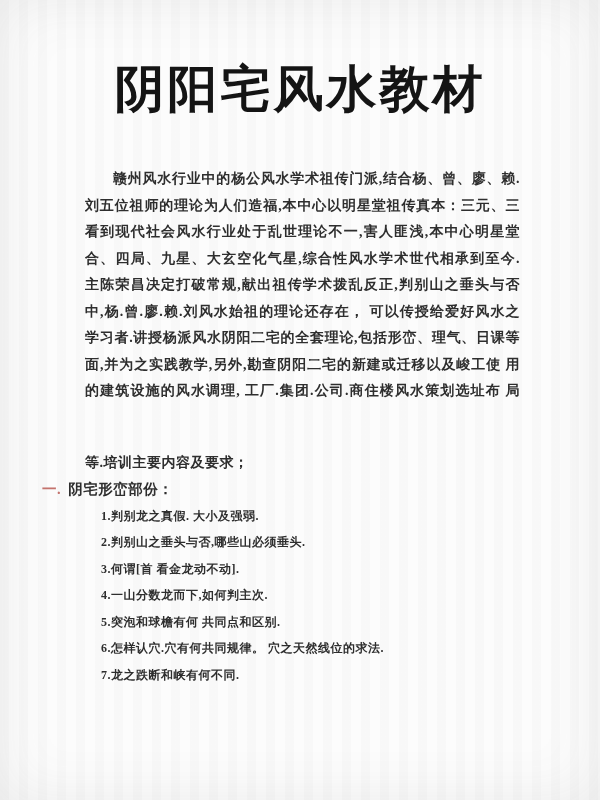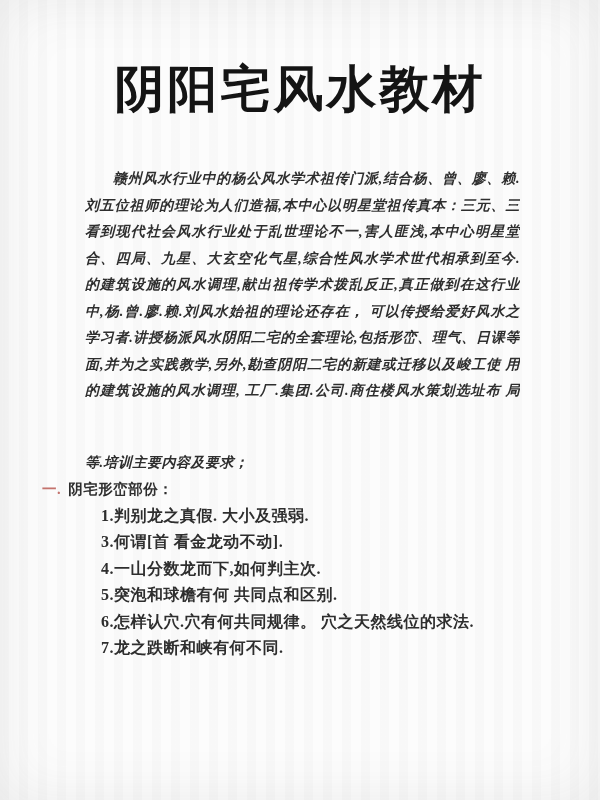--- a/index.html
+++ b/index.html
@@ -37,21 +37,20 @@
     color: #141414;
     font-family: "Liberation Serif", serif;
   }
   .body-text {
     margin: 46px 80px 0 85px;
     color: #2e2e2e;
     font-size: 14px;
     font-weight: bold;
     line-height: 26.5px;
     letter-spacing: 0.5px;
-    font-style: italic;
   }
   .para-line {
     text-align: justify;
     text-align-last: justify;
     height: 26.5px;
     overflow: hidden;
   }
   .para-line.first {
     text-indent: 2em;
   }
@@ -69,21 +68,21 @@
     letter-spacing: 0.5px;
   }
   .section-marker {
     color: #c4736d;
     margin-right: 7px;
     font-weight: bold;
   }
   .topic-list {
     margin: 0 70px 0 101px;
     color: #2e2e2e;
-    font-size: 16px;
+    font-size: 12px;
     font-weight: bold;
     line-height: 26.5px;
     letter-spacing: 0.5px;
   }
   .list-item {
     height: 26.5px;
     overflow: hidden;
     white-space: nowrap;
   }
 </style>
@@ -92,34 +91,35 @@
 
 <div class="page" style="background-color: rgb(252, 252, 252);">
 
   <h1 class="page-title" style="color: rgb(20, 20, 20);">阴阳宅风水教材</h1>
 
   <div class="body-text" style="color: rgb(46, 46, 46);">
     <div class="para-line first">赣州风水行业中的杨公风水学术祖传门派,结合杨、曾、廖、赖.</div>
     <div class="para-line">刘五位祖师的理论为人们造福,本中心以明星堂祖传真本：三元、三</div>
     <div class="para-line">看到现代社会风水行业处于乱世理论不一,害人匪浅,本中心明星堂</div>
     <div class="para-line">合、四局、九星、大玄空化气星,综合性风水学术世代相承到至今.</div>
-    <div class="para-line">的建筑设施的风水调理,献出祖传学术拨乱反正,真正做到在这行业</div>
+    <div class="para-line">主陈荣昌决定打破常规,献出祖传学术拨乱反正,判别山之垂头与否</div>
     <div class="para-line">中,杨.曾.廖.赖.刘风水始祖的理论还存在， 可以传授给爱好风水之</div>
     <div class="para-line">学习者.讲授杨派风水阴阳二宅的全套理论,包括形峦、理气、日课等 方</div>
     <div class="para-line">面,并为之实践教学,另外,勘查阴阳二宅的新建或迁移以及峻工使 用</div>
     <div class="para-line">的建筑设施的风水调理, 工厂.集团.公司.商住楼风水策划选址布 局</div>
     <div class="para-line last">等.培训主要内容及要求；</div>
   </div>
 
   <div class="section-heading" style="color: rgb(46, 46, 46);">
     <span class="section-marker" style="color: rgb(196, 115, 109);">一.</span><span>阴宅形峦部份：</span>
   </div>
 
   <div class="topic-list" style="color: rgb(46, 46, 46);">
     <div class="list-item">1.判别龙之真假. 大小及强弱.</div>
+    <div class="list-item">2.判别山之垂头与否,哪些山必须垂头.</div>
     <div class="list-item">3.何谓[首 看金龙动不动].</div>
     <div class="list-item">4.一山分数龙而下,如何判主次.</div>
     <div class="list-item">5.突泡和球檐有何 共同点和区别.</div>
     <div class="list-item">6.怎样认穴.穴有何共同规律。 穴之天然线位的求法.</div>
     <div class="list-item">7.龙之跌断和峡有何不同.</div>
   </div>
 
 </div>
 
 </body></html>

